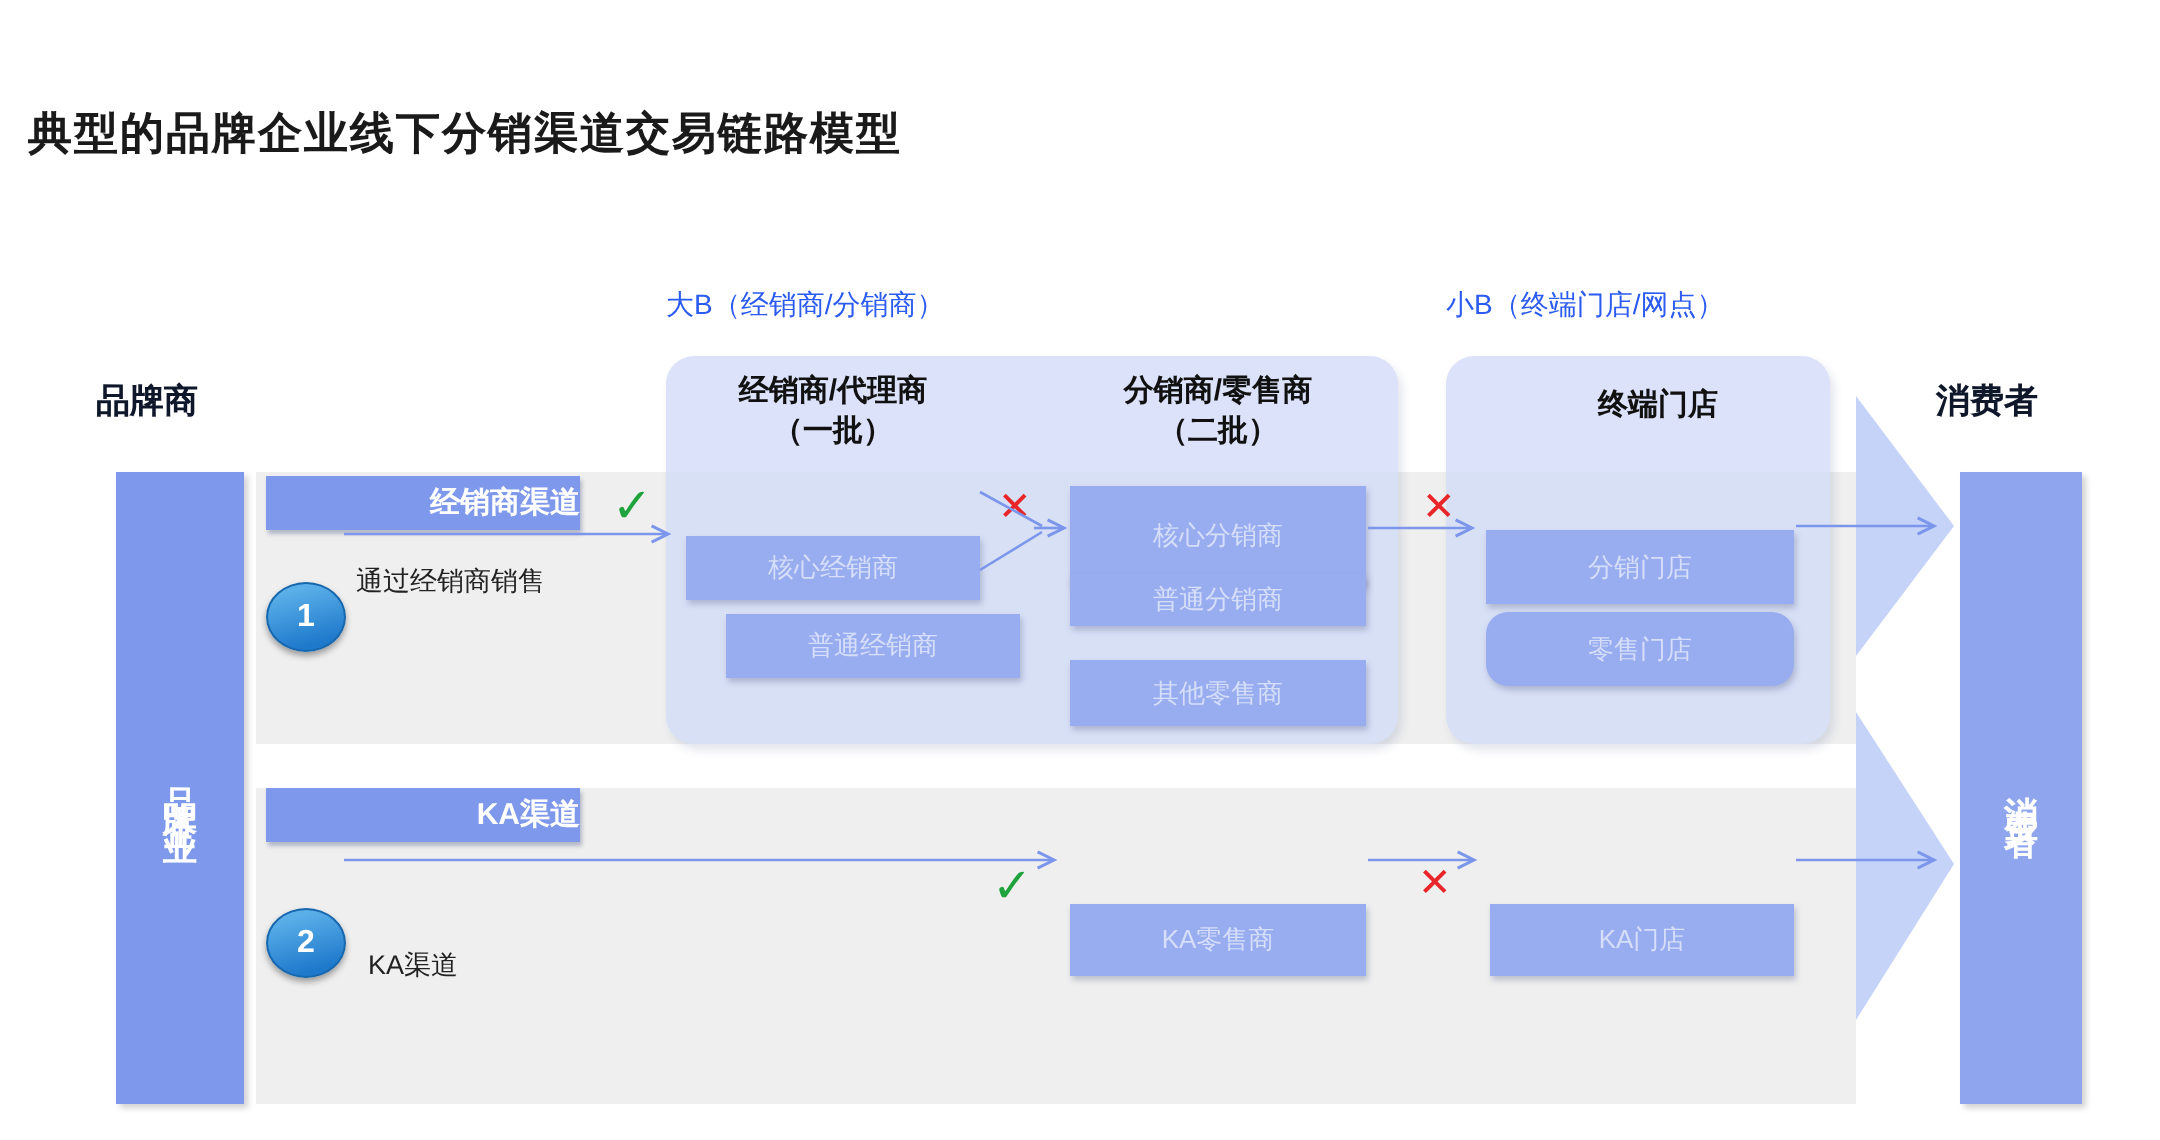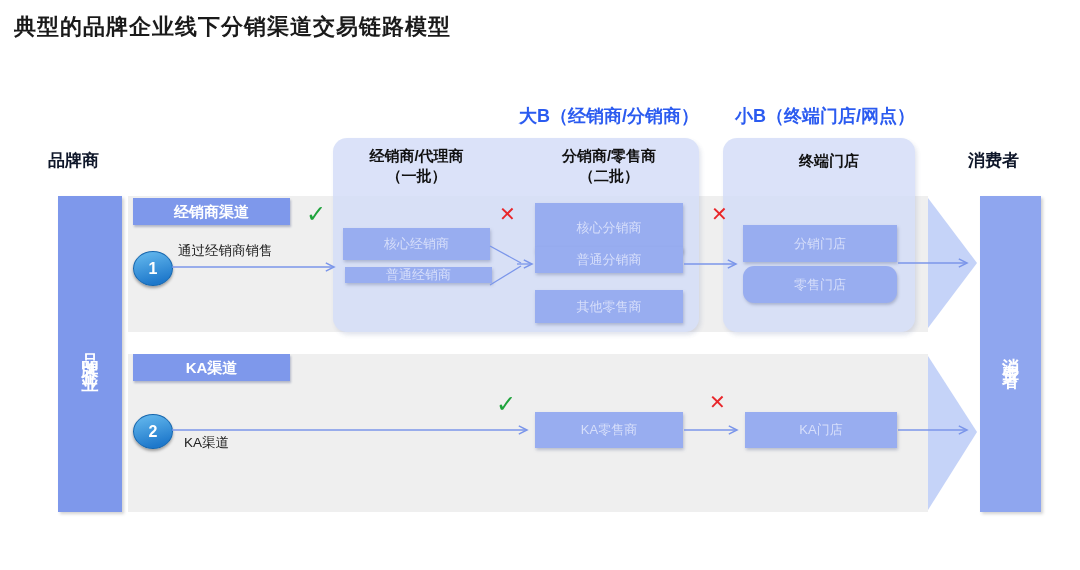--- a/index.html
+++ b/index.html
@@ -1,25 +1,25 @@
 <!DOCTYPE html>
 <html style="--title-color: #1a1a1a; --accent-blue: #2b5bf0; --bar-blue: #7e98eb; --consumer-bar-blue: #8fa6ef; --panel-blue: #d5def8; --box-blue: #98adf0; --box-text: #d6defa; --band-gray: #efefef; --tri-blue: #c5d3f8; --line-blue: #7b96ea; --check-green: #1fa33c; --cross-red: #e8262a; --circle-blue-top: #5bb0e9; --circle-blue-bottom: #1e78cb;"><head>
 <meta charset="utf-8">
 <style>
   html,body{margin:0;padding:0;background:#fff;}
   .stage{
     position:relative;width:1080px;height:570px;background:#fff;overflow:hidden;
     font-family:"Liberation Sans","DejaVu Sans",sans-serif;
   }
-  .abs{position:absolute;}
+  .abs{position:absolute;margin-top:40px;}
   .title{
     font-size:22px;font-weight:bold;color:var(--title-color);letter-spacing:1px;white-space:nowrap;
   }
   .top-blue{
-    font-size:18px;font-weight:bold;color:var(--accent-blue);text-align:right;white-space:nowrap;
+    font-size:14px;font-weight:normal;color:var(--accent-blue);text-align:left;white-space:nowrap;
   }
   .hdr-black{
     font-size:17px;font-weight:bold;color:#0f172a;text-align:left;white-space:nowrap;
   }
   .panel{
     background:var(--panel-blue);border-radius:14px;opacity:0.85;
     box-shadow:2px 3px 4px rgba(120,130,170,0.25);
   }
   .col-hdr{
     font-size:15px;font-weight:bold;color:#111;text-align:center;line-height:20px;white-space:nowrap;
@@ -30,21 +30,21 @@
     box-shadow:2px 2px 3px rgba(0,0,0,0.18);
   }
   .vbar span{
     writing-mode:vertical-rl;text-orientation:upright;
     color:#fff;font-size:17px;font-weight:bold;letter-spacing:7px;
   }
   .bar-left{background:var(--bar-blue);}
   .bar-consumer{background:var(--consumer-bar-blue);}
   .chan-label{
     background:var(--bar-blue);color:#fff;font-size:15px;font-weight:bold;
-    text-align:center;line-height:27px;white-space:nowrap;
+    text-align:right;line-height:27px;white-space:nowrap;
     box-shadow:1px 2px 2px rgba(90,100,140,0.4);
   }
   .bluebox{
     background:var(--box-blue);color:var(--box-text);font-size:13px;
     display:flex;align-items:center;justify-content:center;white-space:nowrap;
     box-shadow:1px 2px 3px rgba(90,100,140,0.35);
   }
   .numcircle{
     border-radius:50%;color:#fff;font-size:16px;font-weight:bold;
     display:flex;align-items:center;justify-content:center;
@@ -76,21 +76,21 @@
   <div class="abs hdr-black" style="left:968px;top:149px;width:84px;">消费者</div>
 
   <div class="abs col-hdr" style="left:343px;top:146px;width:147px;">
     <div>经销商/代理商</div>
     <div>（一批）</div>
   </div>
   <div class="abs col-hdr" style="left:535px;top:146px;width:148px;">
     <div>分销商/零售商</div>
     <div>（二批）</div>
   </div>
-  <div class="abs col-hdr" style="left:723px;top:153px;width:212px;font-family:Liberation Mono, monospace;">终端门店</div>
+  <div class="abs col-hdr" style="left:723px;top:153px;width:212px;">终端门店</div>
 
   <div class="abs vbar bar-left" style="left:58px;top:196px;width:64px;height:316px;">
     <span>品牌企业</span>
   </div>
   <div class="abs vbar bar-consumer" style="left:980px;top:196px;width:61px;height:316px;">
     <span>消费者</span>
   </div>
 
   <div class="abs chan-label" style="left:133px;top:198px;width:157px;height:27px;">经销商渠道</div>
   <div class="abs chan-label" style="left:133px;top:354px;width:157px;height:27px;">KA渠道</div>
@@ -101,21 +101,21 @@
   <div class="abs flowtext" style="left:178px;top:242px;">通过经销商销售</div>
   <div class="abs flowtext" style="left:184px;top:434px;">KA渠道</div>
 
   <div class="abs check" style="left:306px;top:202px;">✓</div>
   <div class="abs cross" style="left:499px;top:204px;">✕</div>
   <div class="abs cross" style="left:711px;top:204px;">✕</div>
   <div class="abs check" style="left:496px;top:392px;">✓</div>
   <div class="abs cross" style="left:709px;top:392px;">✕</div>
 
   <div class="abs bluebox" style="left:343px;top:228px;width:147px;height:32px;">核心经销商</div>
-  <div class="abs bluebox" style="left:345px;top:267px;width:147px;height:16px;">普通经销商</div>
+  <div class="abs bluebox" style="left:363px;top:267px;width:147px;height:32px;">普通经销商</div>
 
   <div class="abs bluebox" style="left:535px;top:203px;width:148px;height:50px;">核心分销商</div>
   <div class="abs bluebox" style="left:535px;top:247px;width:148px;height:26px;">普通分销商</div>
   <div class="abs bluebox" style="left:535px;top:290px;width:148px;height:33px;">其他零售商</div>
 
   <div class="abs bluebox" style="left:743px;top:225px;width:154px;height:37px;">分销门店</div>
   <div class="abs bluebox" style="left:743px;top:266px;width:154px;height:37px;border-radius:11px;">零售门店</div>
 
   <div class="abs bluebox" style="left:535px;top:412px;width:148px;height:36px;">KA零售商</div>
   <div class="abs bluebox" style="left:745px;top:412px;width:152px;height:36px;">KA门店</div>

